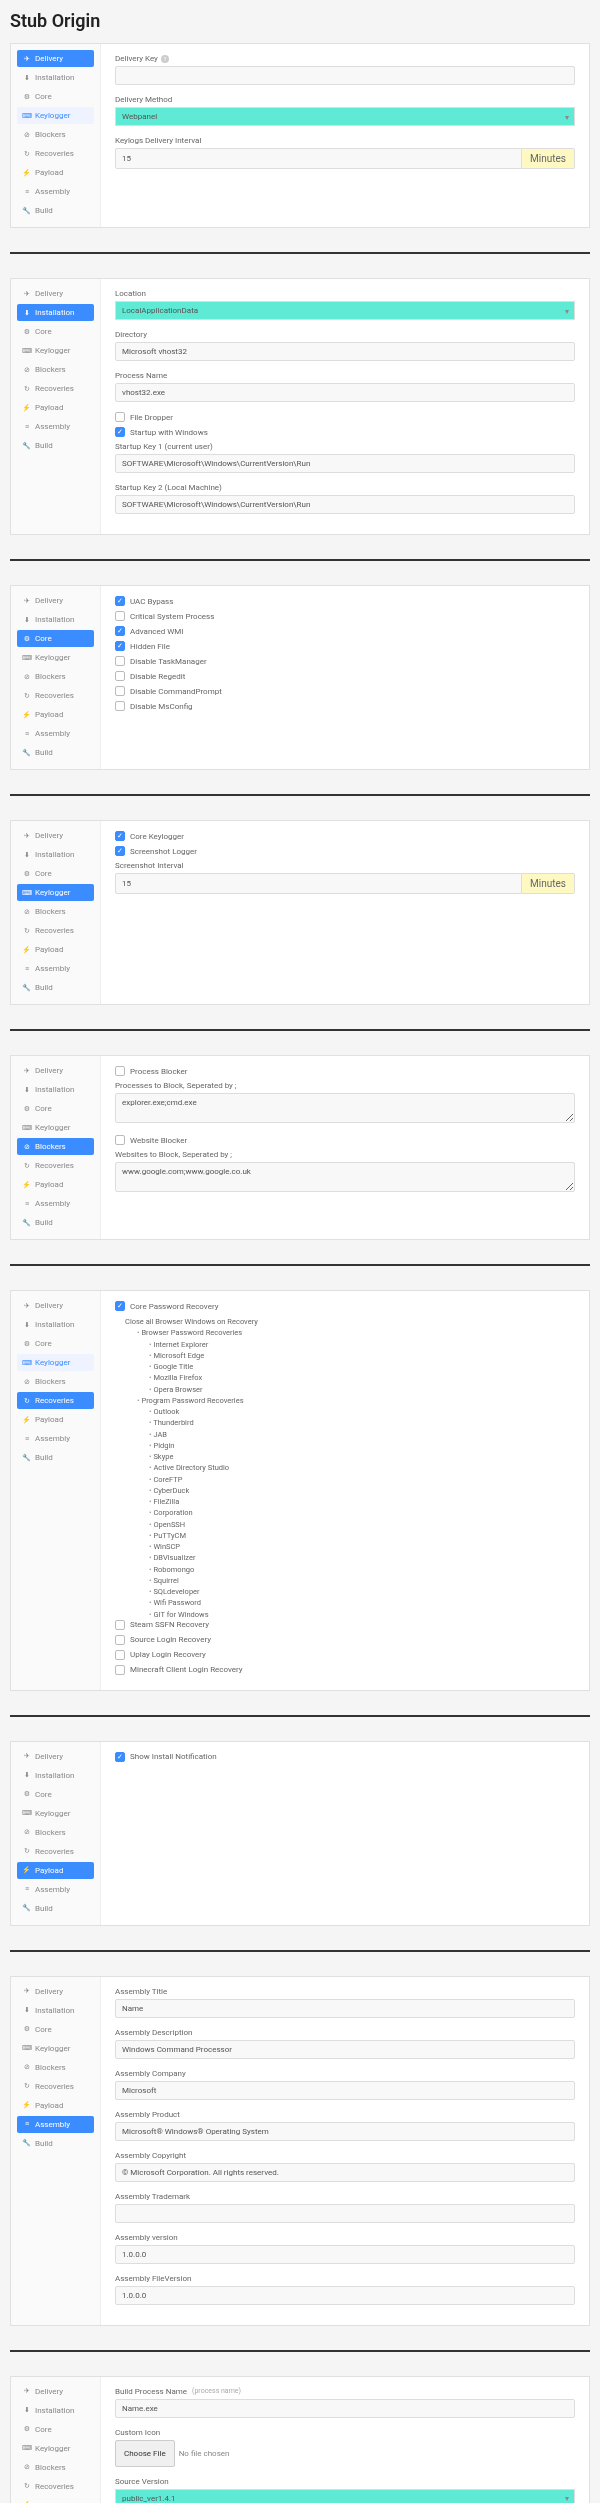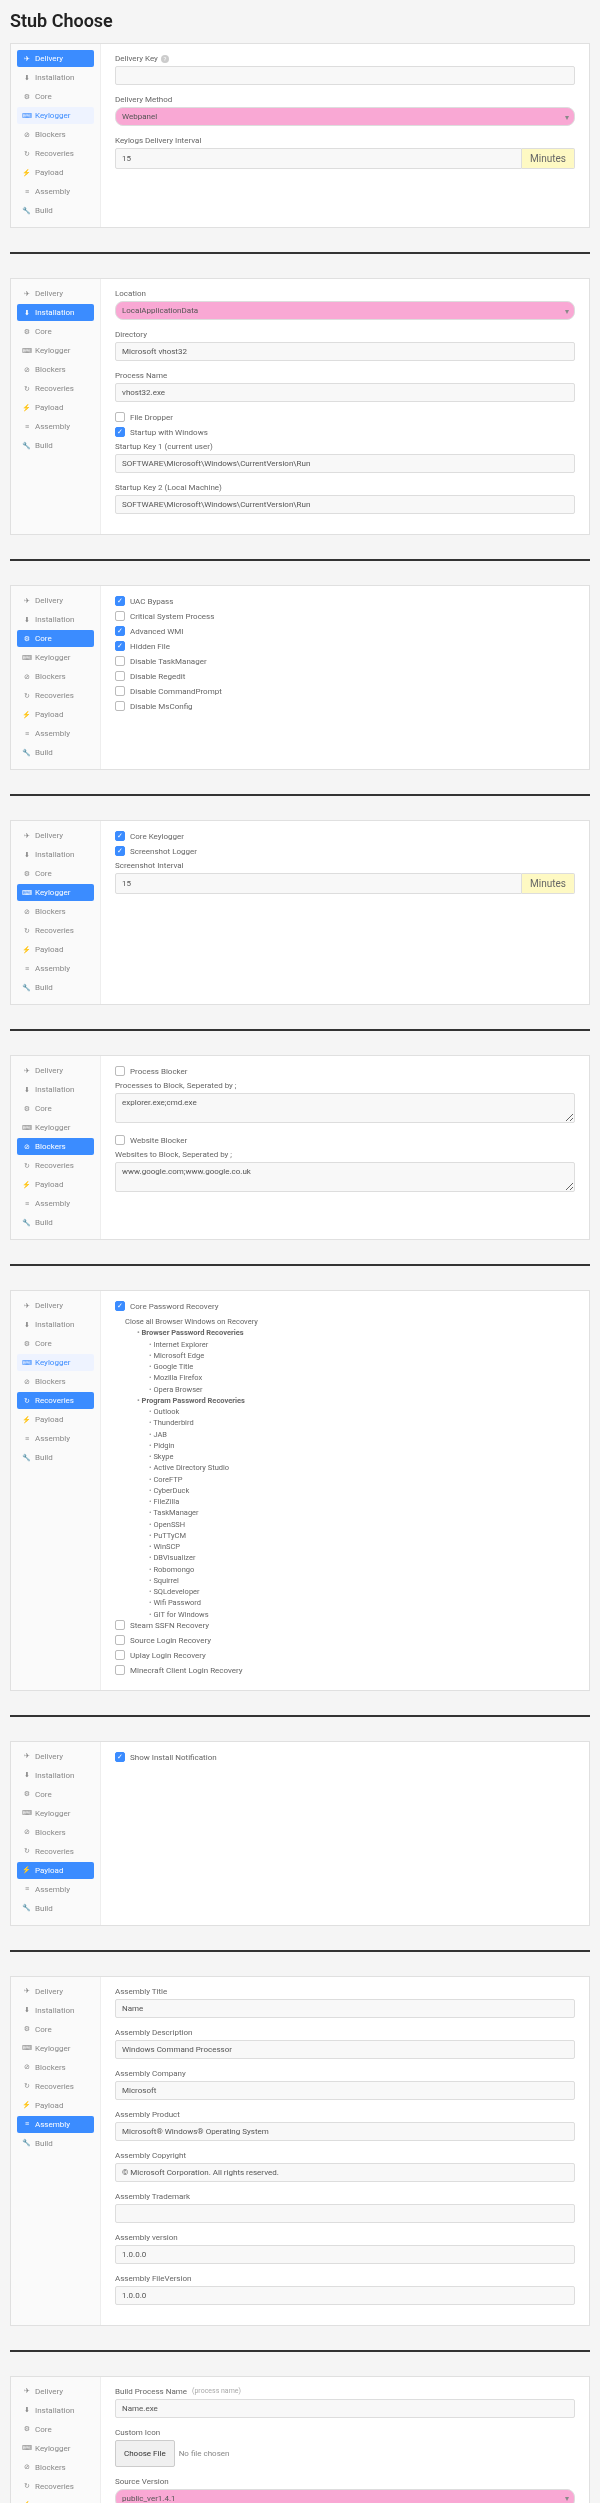--- a/index.html
+++ b/index.html
@@ -9,45 +9,45 @@
 .panel{background:#fff;border:1px solid #e0e0e0;display:flex;min-height:120px}
 .sidebar{width:90px;flex-shrink:0;padding:6px;background:#fafafa;border-right:1px solid #eee}
 .nav-item{display:flex;align-items:center;gap:4px;padding:4px 6px;font-size:8px;color:#888;cursor:pointer;border-radius:2px;margin-bottom:2px}
 .nav-item.active{background:#3b8cff;color:#fff}
 .nav-item.hover{background:#eef3ff;color:#3b8cff}
 .nav-icon{width:8px;height:8px;display:inline-flex;align-items:center;justify-content:center;font-size:7px}
 .content{flex:1;padding:10px 14px}
 .field{margin-bottom:10px}
 .field-label{font-size:8px;color:#666;margin-bottom:3px;display:flex;align-items:center;gap:3px}
 .field-input{width:100%;padding:4px 6px;font-size:8px;border:1px solid #ddd;background:#f8f8f8;color:#555;border-radius:2px}
-.field-select{width:100%;padding:4px 6px;font-size:8px;border:1px solid #ddd;background:#f9a8d4;color:#555;border-radius:8px;appearance:none;position:relative}
+.field-select{width:100%;padding:4px 6px;font-size:8px;border:1px solid #ddd;background:#5eead4;color:#555;border-radius:0;appearance:none;position:relative}
 .select-wrap{position:relative}
 .select-wrap::after{content:"▾";position:absolute;right:6px;top:50%;transform:translateY(-50%);font-size:8px;color:#888;pointer-events:none}
 .input-group{display:flex}
 .input-group .field-input{flex:1;border-top-right-radius:0;border-bottom-right-radius:0}
 .input-addon{padding:4px 8px;font-size:10px;border:1px solid #ddd;border-left:none;background:#fef9c3;color:#666;border-radius:0 2px 2px 0}
-.checkbox-row{display:flex;align-items:flex-end;gap:5px;margin-bottom:5px;font-size:8px;color:#666}
+.checkbox-row{display:flex;align-items:center;gap:5px;margin-bottom:5px;font-size:8px;color:#666}
 .chk{width:10px;height:10px;border:1px solid #bbb;border-radius:2px;display:inline-flex;align-items:center;justify-content:center;background:#fff;font-size:7px;color:#fff}
 .chk.checked{background:#3b8cff;border-color:#3b8cff}
 .chk.checked::before{content:"✓"}
 .textarea{width:100%;min-height:30px;padding:4px 6px;font-size:8px;border:1px solid #ddd;background:#f8f8f8;color:#555;border-radius:2px;resize:vertical}
 .tree{font-size:7.5px;color:#666;line-height:1.5;padding-left:10px}
 .tree ul{list-style:none;padding-left:12px}
 .tree li::before{content:"• ";color:#999}
-.tree .sect{font-weight:700}
+.tree .sect{font-weight:400}
 .file-btn{display:inline-block;padding:8px 8px;font-size:8px;border:1px solid #ccc;background:#f0f0f0;border-radius:2px;cursor:pointer}
 .file-text{font-size:8px;color:#888;margin-left:4px}
 .help-icon{width:8px;height:8px;border-radius:50%;background:#ccc;color:#fff;font-size:6px;display:inline-flex;align-items:center;justify-content:center}
 .small-note{font-size:7px;color:#aaa;margin-left:2px}
 hr.sep{border:none;border-top:2px solid #333;margin:4px 0}
 </style>
 </head>
 <body>
 
-<h2>Stub Choose</h2>
+<h2>Stub Origin</h2>
 
 <div class="panel-group">
 
 <div class="panel">
 <div class="sidebar">
 <div class="nav-item active">
           <span class="nav-icon">✈</span>
           <span>Delivery</span>
         </div>
 <div class="nav-item">
@@ -416,21 +416,21 @@
 <ul id="program-list">
               <li>Outlook</li>
               <li>Thunderbird</li>
               <li>JAB</li>
               <li>Pidgin</li>
               <li>Skype</li>
               <li>Active Directory Studio</li>
               <li>CoreFTP</li>
               <li>CyberDuck</li>
               <li>FileZilla</li>
-              <li>TaskManager</li>
+              <li>Corporation</li>
               <li>OpenSSH</li>
               <li>PuTTyCM</li>
               <li>WinSCP</li>
               <li>DBVisualizer</li>
               <li>Robomongo</li>
               <li>Squirrel</li>
               <li>SQLdeveloper</li>
               <li>Wifi Password</li>
               <li>GIT for Windows</li>
             </ul>

